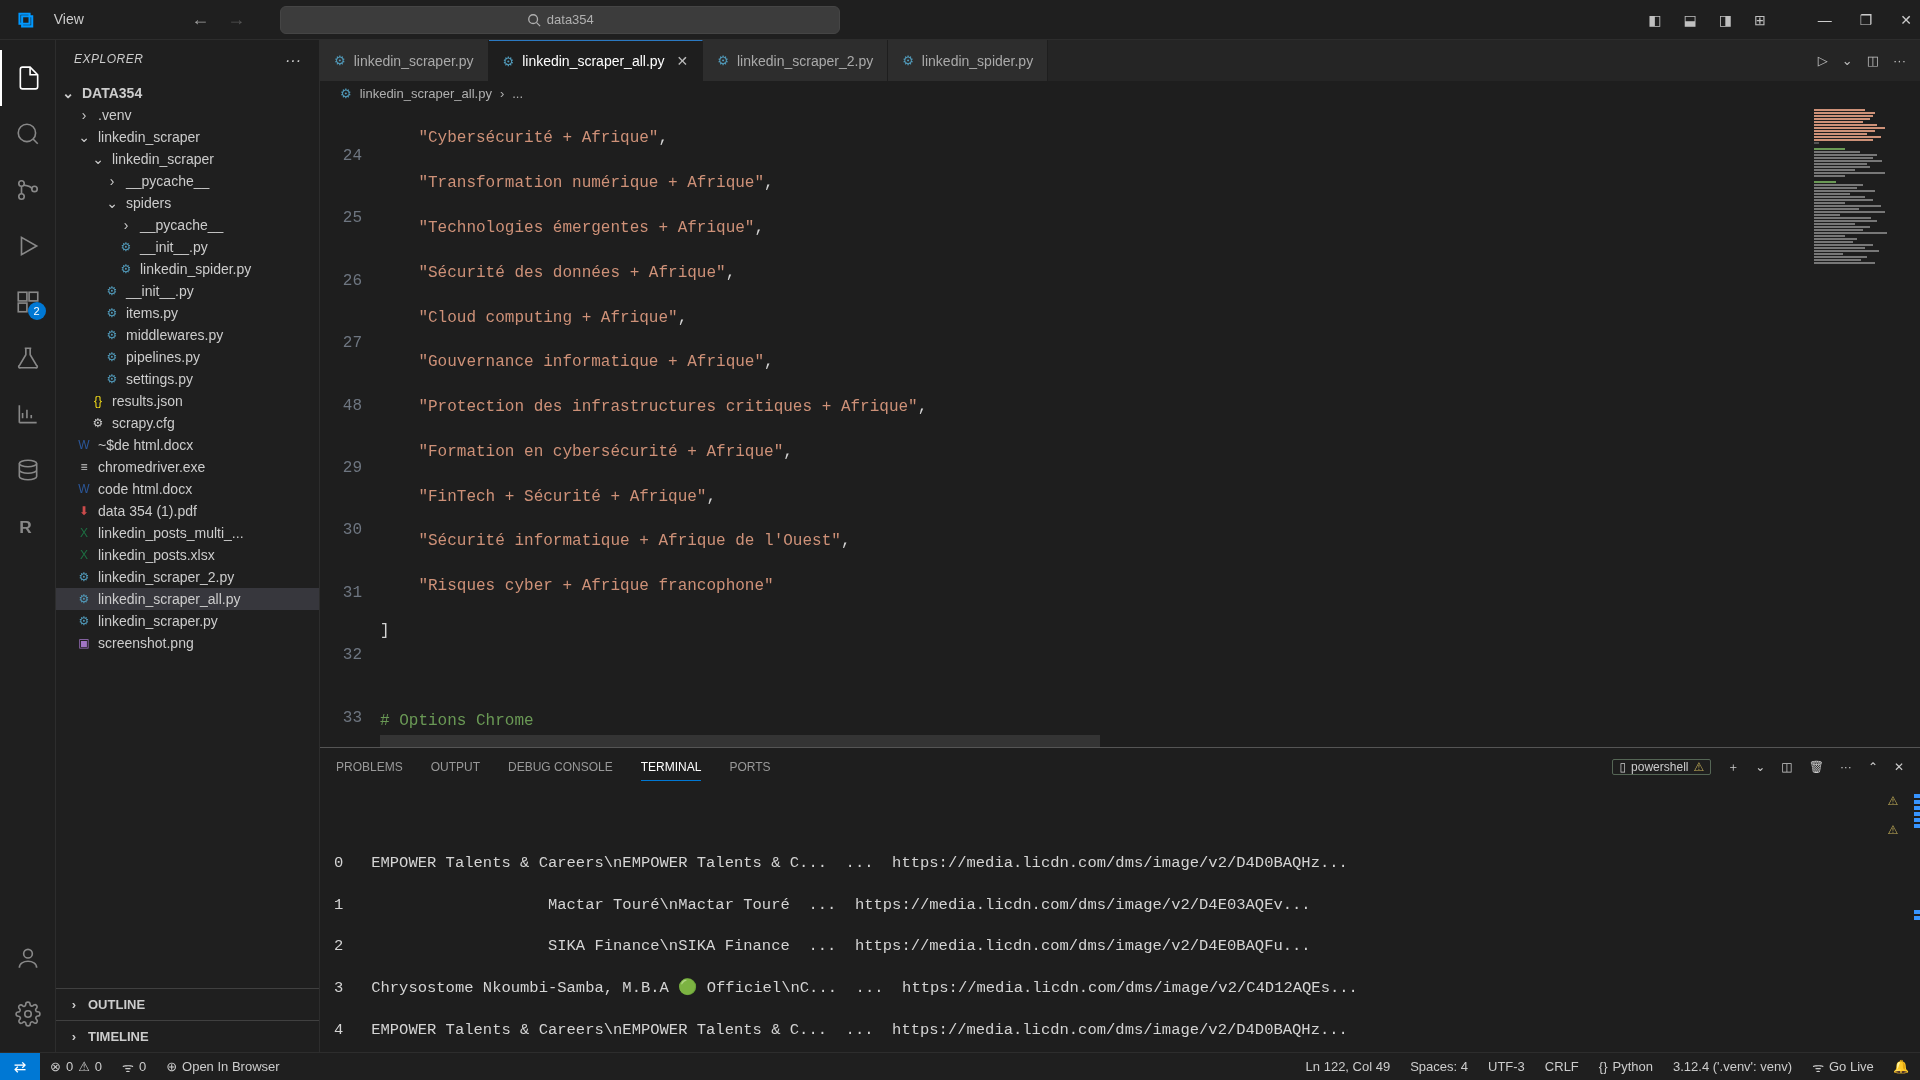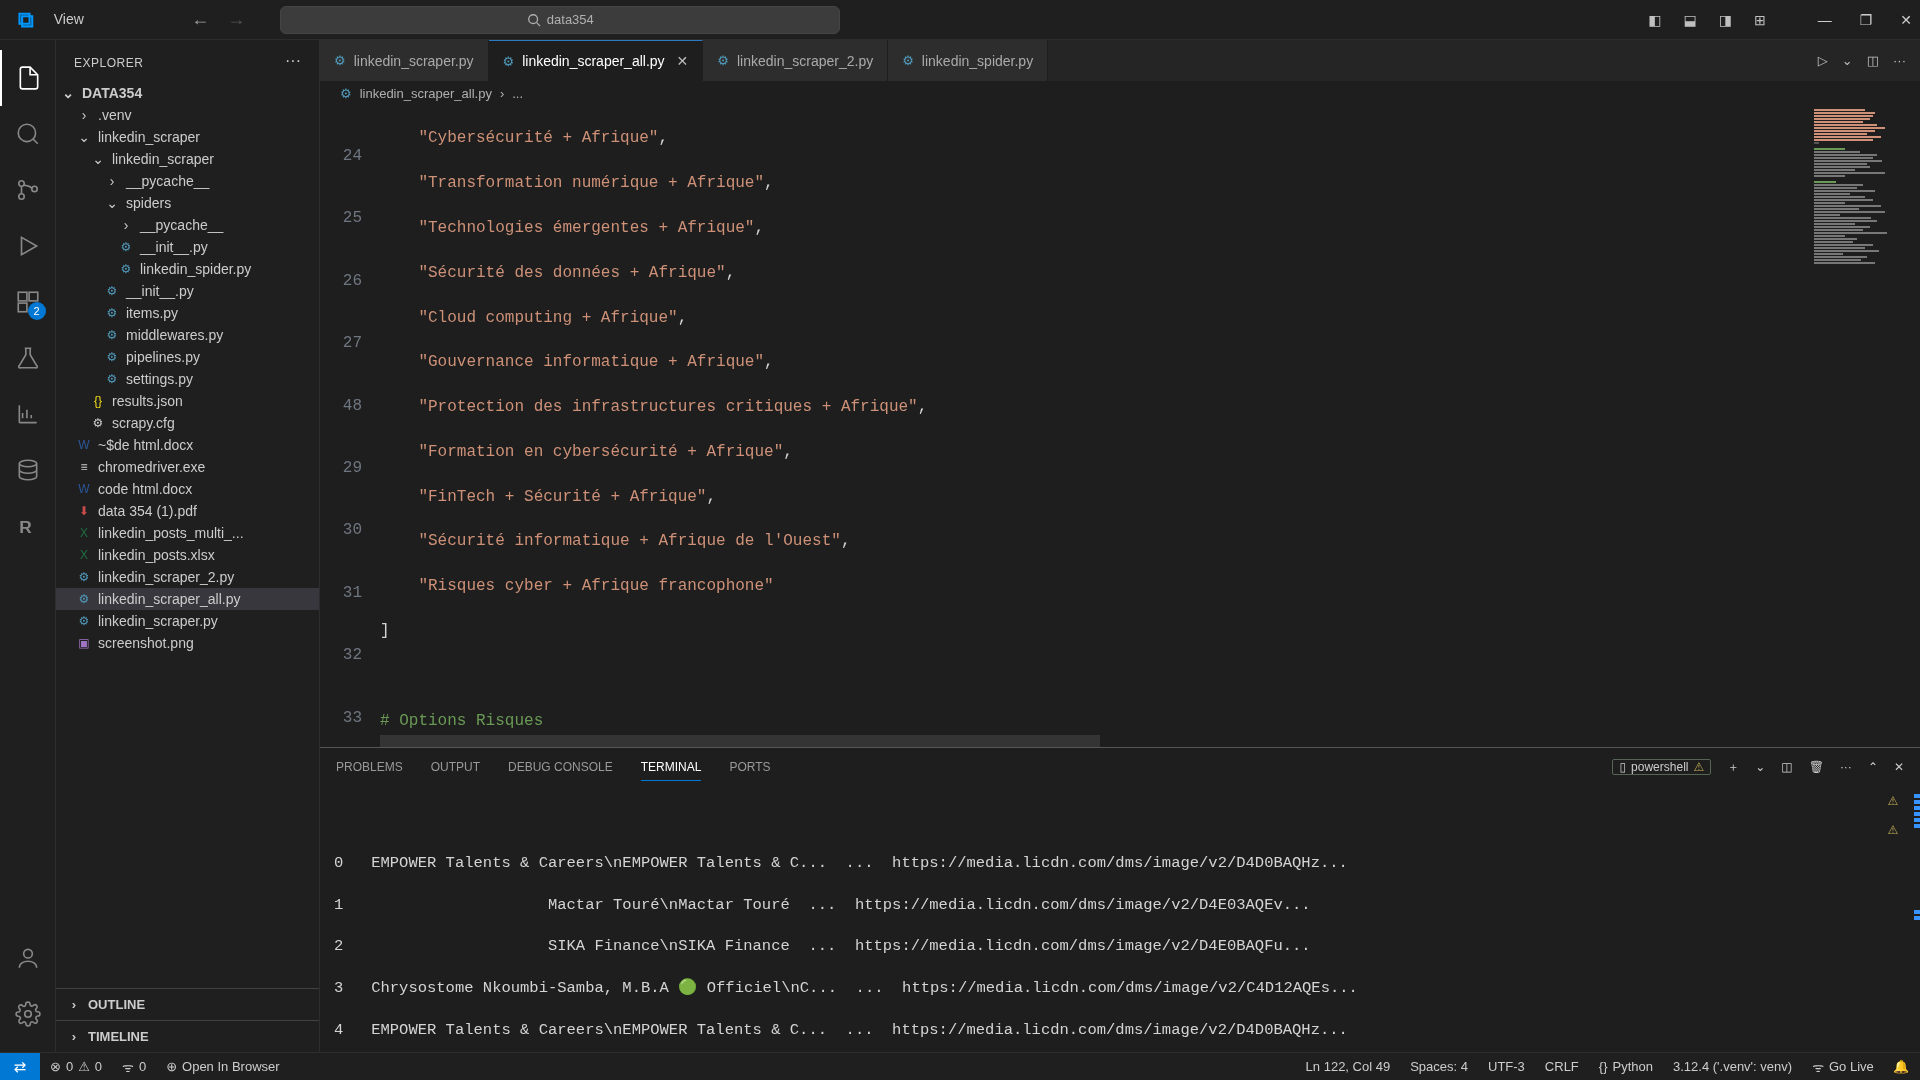--- a/index.html
+++ b/index.html
@@ -71,21 +71,21 @@
 
 
 .sidebar {
   width: 264px;
   background: #1f1f1f;
   border-right: 1px solid #2d2d2d;
   display: flex;
   flex-direction: column;
   overflow: hidden;
 }
-.sidebar-header { padding: 12px 18px; display: flex; justify-content: space-between; align-items: flex-end; }
+.sidebar-header { padding: 12px 18px; display: flex; justify-content: space-between; align-items: flex-start; font-style: italic; }
 .sidebar-title { font-size: 12px; letter-spacing: 0.5px; }
 .sidebar-more { font-size: 16px; }
 .tree { flex: 1; overflow-y: auto; font-size: 14px; padding-bottom: 6px; }
 .tree-item { display: flex; align-items: center; padding: 3px 10px; gap: 6px; cursor: pointer; white-space: nowrap; overflow: hidden; text-overflow: ellipsis; }
 .tree-item.section-title { font-weight: bold; }
 .tree-item.selected { background: #37373d; }
 .chevron { width: 16px; text-align: center; }
 .file-ic { width: 16px; text-align: center; font-size: 12px; }
 .fc-py { color: #519aba; }
 .fc-json { color: #f5de19; }
@@ -440,21 +440,21 @@
 <div class="code-line">    <span class="c-str">"Sécurité des données + Afrique"</span><span class="c-punc">,</span></div>
 <div class="code-line">    <span class="c-str">"Cloud computing + Afrique"</span><span class="c-punc">,</span></div>
 <div class="code-line">    <span class="c-str">"Gouvernance informatique + Afrique"</span><span class="c-punc">,</span></div>
 <div class="code-line">    <span class="c-str">"Protection des infrastructures critiques + Afrique"</span><span class="c-punc">,</span></div>
 <div class="code-line">    <span class="c-str">"Formation en cybersécurité + Afrique"</span><span class="c-punc">,</span></div>
 <div class="code-line">    <span class="c-str">"FinTech + Sécurité + Afrique"</span><span class="c-punc">,</span></div>
 <div class="code-line">    <span class="c-str">"Sécurité informatique + Afrique de l'Ouest"</span><span class="c-punc">,</span></div>
 <div class="code-line">    <span class="c-str">"Risques cyber + Afrique francophone"</span></div>
 <div class="code-line"><span class="c-punc">]</span></div>
 <div class="code-line"></div>
-<div class="code-line"><span class="c-cmt"># Options Risques</span></div>
+<div class="code-line"><span class="c-cmt"># Options Chrome</span></div>
 
 
 
 
 
           <div class="hscroll"><div class="hscroll-thumb"></div></div>
         </div>
       </div>
       <div class="minimap">
         <div class="minimap-inner">

